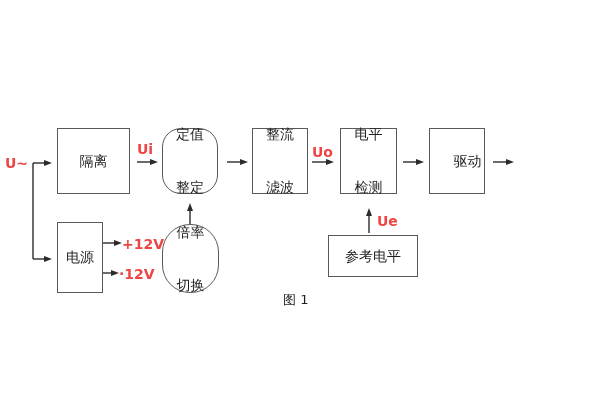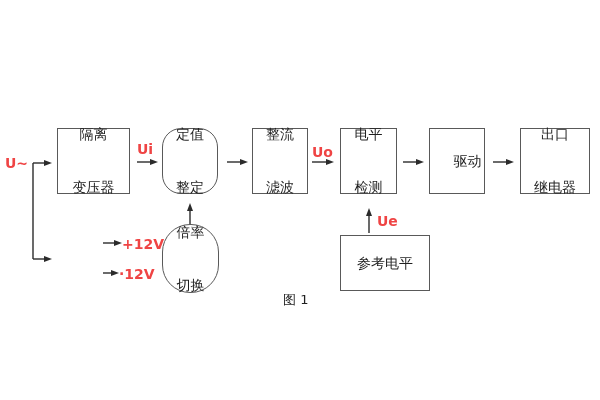--- a/index.html
+++ b/index.html
@@ -23,21 +23,21 @@
     gap:24px;
   }
   .b1{left:57px;top:128px;width:73px;height:66px;}
   .b2{left:162px;top:128px;width:56px;height:66px;border-radius:19px;}
   .b3{left:252px;top:128px;width:56px;height:66px;}
   .b4{left:340px;top:128px;width:57px;height:66px;}
   .b5{left:429px;top:128px;width:56px;height:66px;padding-left:21px;}
   .b6{left:520px;top:128px;width:70px;height:66px;}
   .b7{left:57px;top:222px;width:46px;height:71px;}
   .b8{left:162px;top:224px;width:57px;height:69px;border-radius:28px;}
-  .b9{left:328px;top:235px;width:90px;height:56px;margin-left:12px;}
+  .b9{left:328px;top:235px;width:90px;height:42px;}
   .lbl{
     position:absolute;font-size:14px;font-weight:600;color:#ef4444;
     white-space:nowrap;line-height:14px;
   }
   .lbl-usrc{left:5px;top:156px;}
   .lbl-ui{left:137px;top:142px;}
   .lbl-uo{left:312px;top:145px;}
   .lbl-ue{left:377px;top:214px;}
   .lbl-p12{left:122px;top:237px;}
   .lbl-m12{left:119px;top:267px;}
@@ -68,21 +68,20 @@
       <path d="M493,162 H507" marker-end="url(#ah)"></path>
       <path d="M103,243 H115" marker-end="url(#ah)"></path>
       <path d="M103,273 H112" marker-end="url(#ah)"></path>
       <path d="M190,224 V210" marker-end="url(#ah)"></path>
       <path d="M369,233 V215" marker-end="url(#ah)"></path>
     </g>
   </svg>
 
   <div class="box b1">
     <span>隔离</span>
-    <span>变压器</span>
   </div>
 
   <div class="box b2">
     <span>定值</span>
     <span>整定</span>
   </div>
 
   <div class="box b3">
     <span>整流</span>
     <span>滤波</span>
@@ -90,25 +89,24 @@
 
   <div class="box b4">
     <span>电平</span>
     <span>检测</span>
   </div>
 
   <div class="box b5">
     <span>驱动</span>
   </div>
 
-  <div class="box b6">
-    <span>出口</span>
-    <span>继电器</span>
+
+  <div class="box b7">
+    <span>电源</span>
   </div>
-
 
   <div class="box b8">
     <span>倍率</span>
     <span>切换</span>
   </div>
 
   <div class="box b9">
     <span>参考电平</span>
   </div>
 

